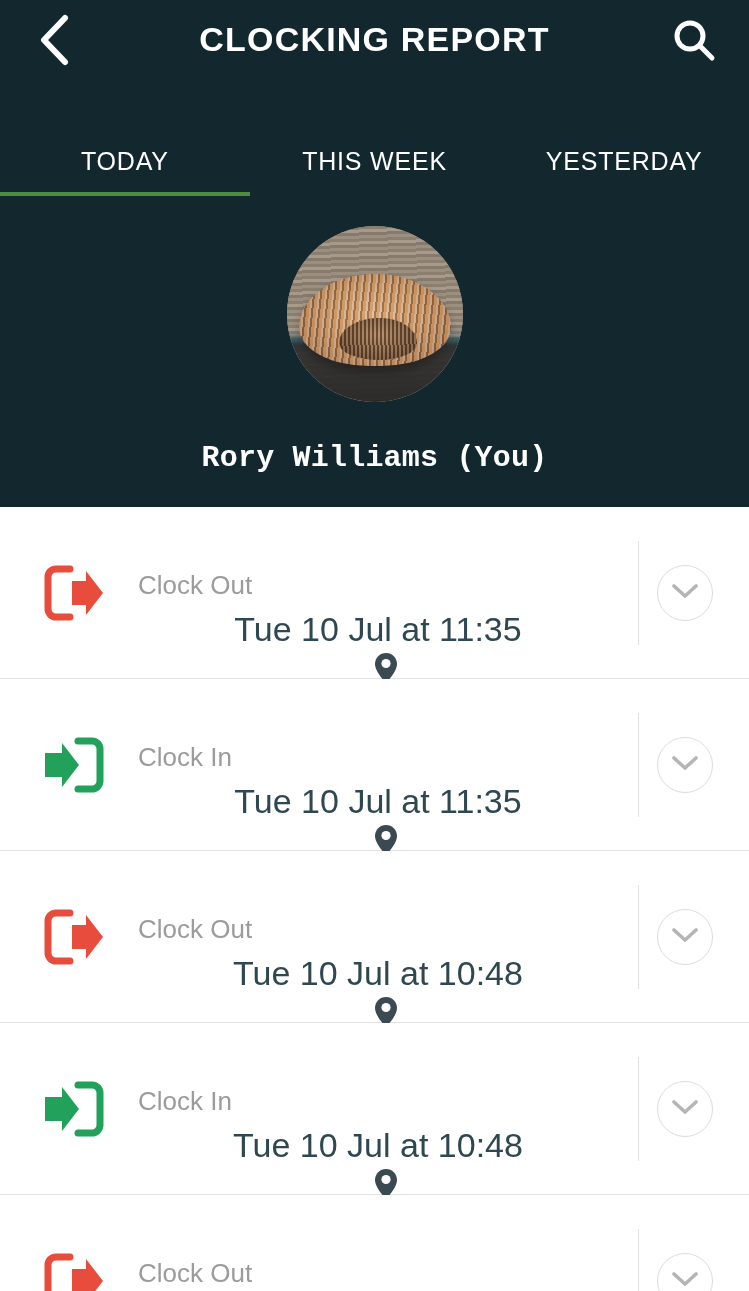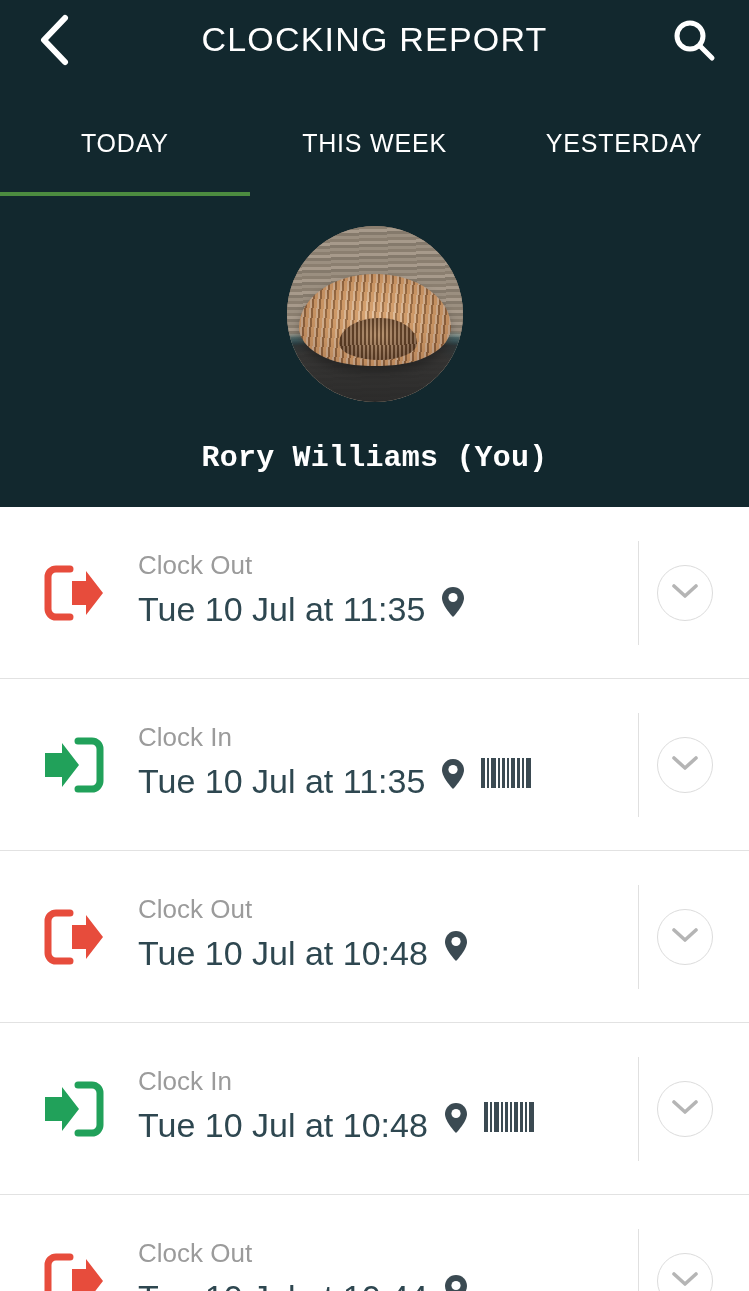--- a/index.html
+++ b/index.html
@@ -48,21 +48,21 @@
 
   .nav-title {
     position: absolute;
     left: 0;
     top: 17px;
     width: 749px;
     text-align: center;
     color: #ffffff;
     font-size: 34px;
     letter-spacing: 1.2px;
-    font-weight: 400;
+    font-weight: 700;
     line-height: 44px;
   }
 
   .search-btn {
     position: absolute;
     right: 20px;
     top: 6px;
     width: 70px;
     height: 72px;
     display: flex;
@@ -90,20 +90,21 @@
     padding-top: 16px;
     cursor: pointer;
   }
 
   .tab-label {
     color: #ffffff;
     font-size: 25px;
     letter-spacing: 0.8px;
     font-weight: 400;
     line-height: 30px;
+    margin-top: 18px;
   }
 
   .tab-indicator {
     position: absolute;
     bottom: 0;
     left: 0;
     width: 100%;
     height: 4px;
     background: #4C8C40;
   }
@@ -241,26 +242,28 @@
     top: 50%;
     margin-top: -45px;
     width: 480px;
   }
 
   .row-label {
     color: #9b9b9b;
     font-size: 26px;
     line-height: 34px;
     font-weight: 400;
+    margin-top: 20px;
   }
 
   .row-datetime-line {
     display: flex;
-    align-items: flex-start;
+    align-items: center;
     margin-top: 4px;
+    flex-direction: column;
   }
 
   .row-datetime {
     color: #2e4750;
     font-size: 34px;
     line-height: 46px;
     font-weight: 400;
     white-space: nowrap;
   }
 

